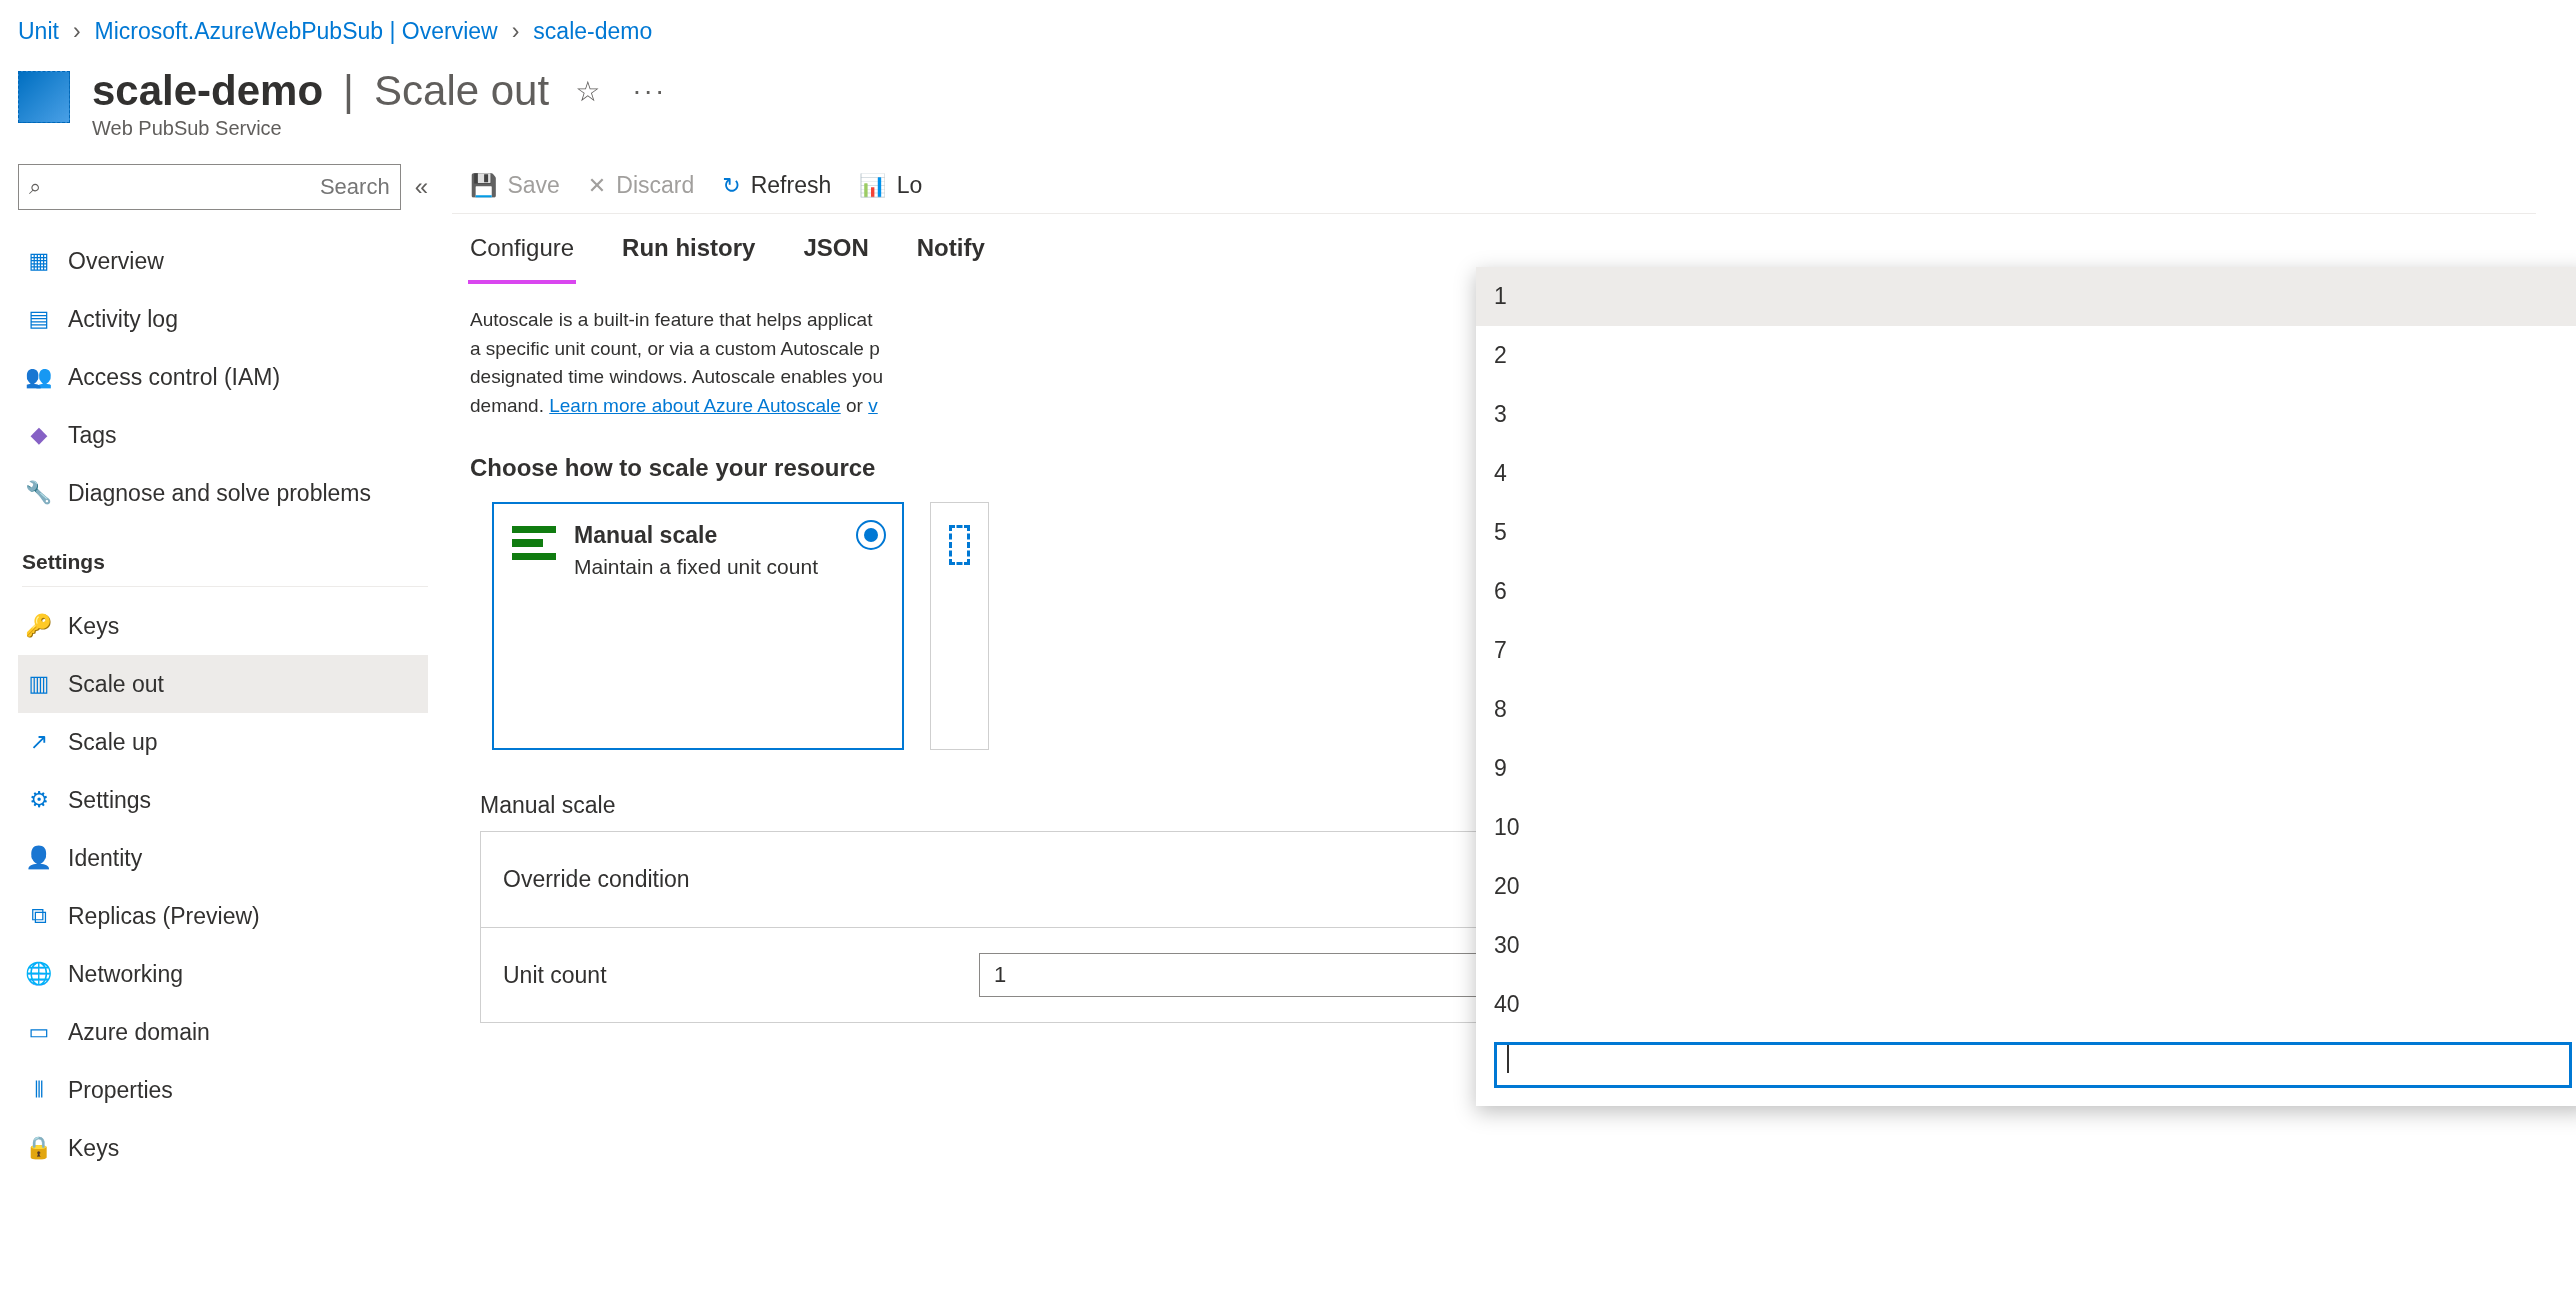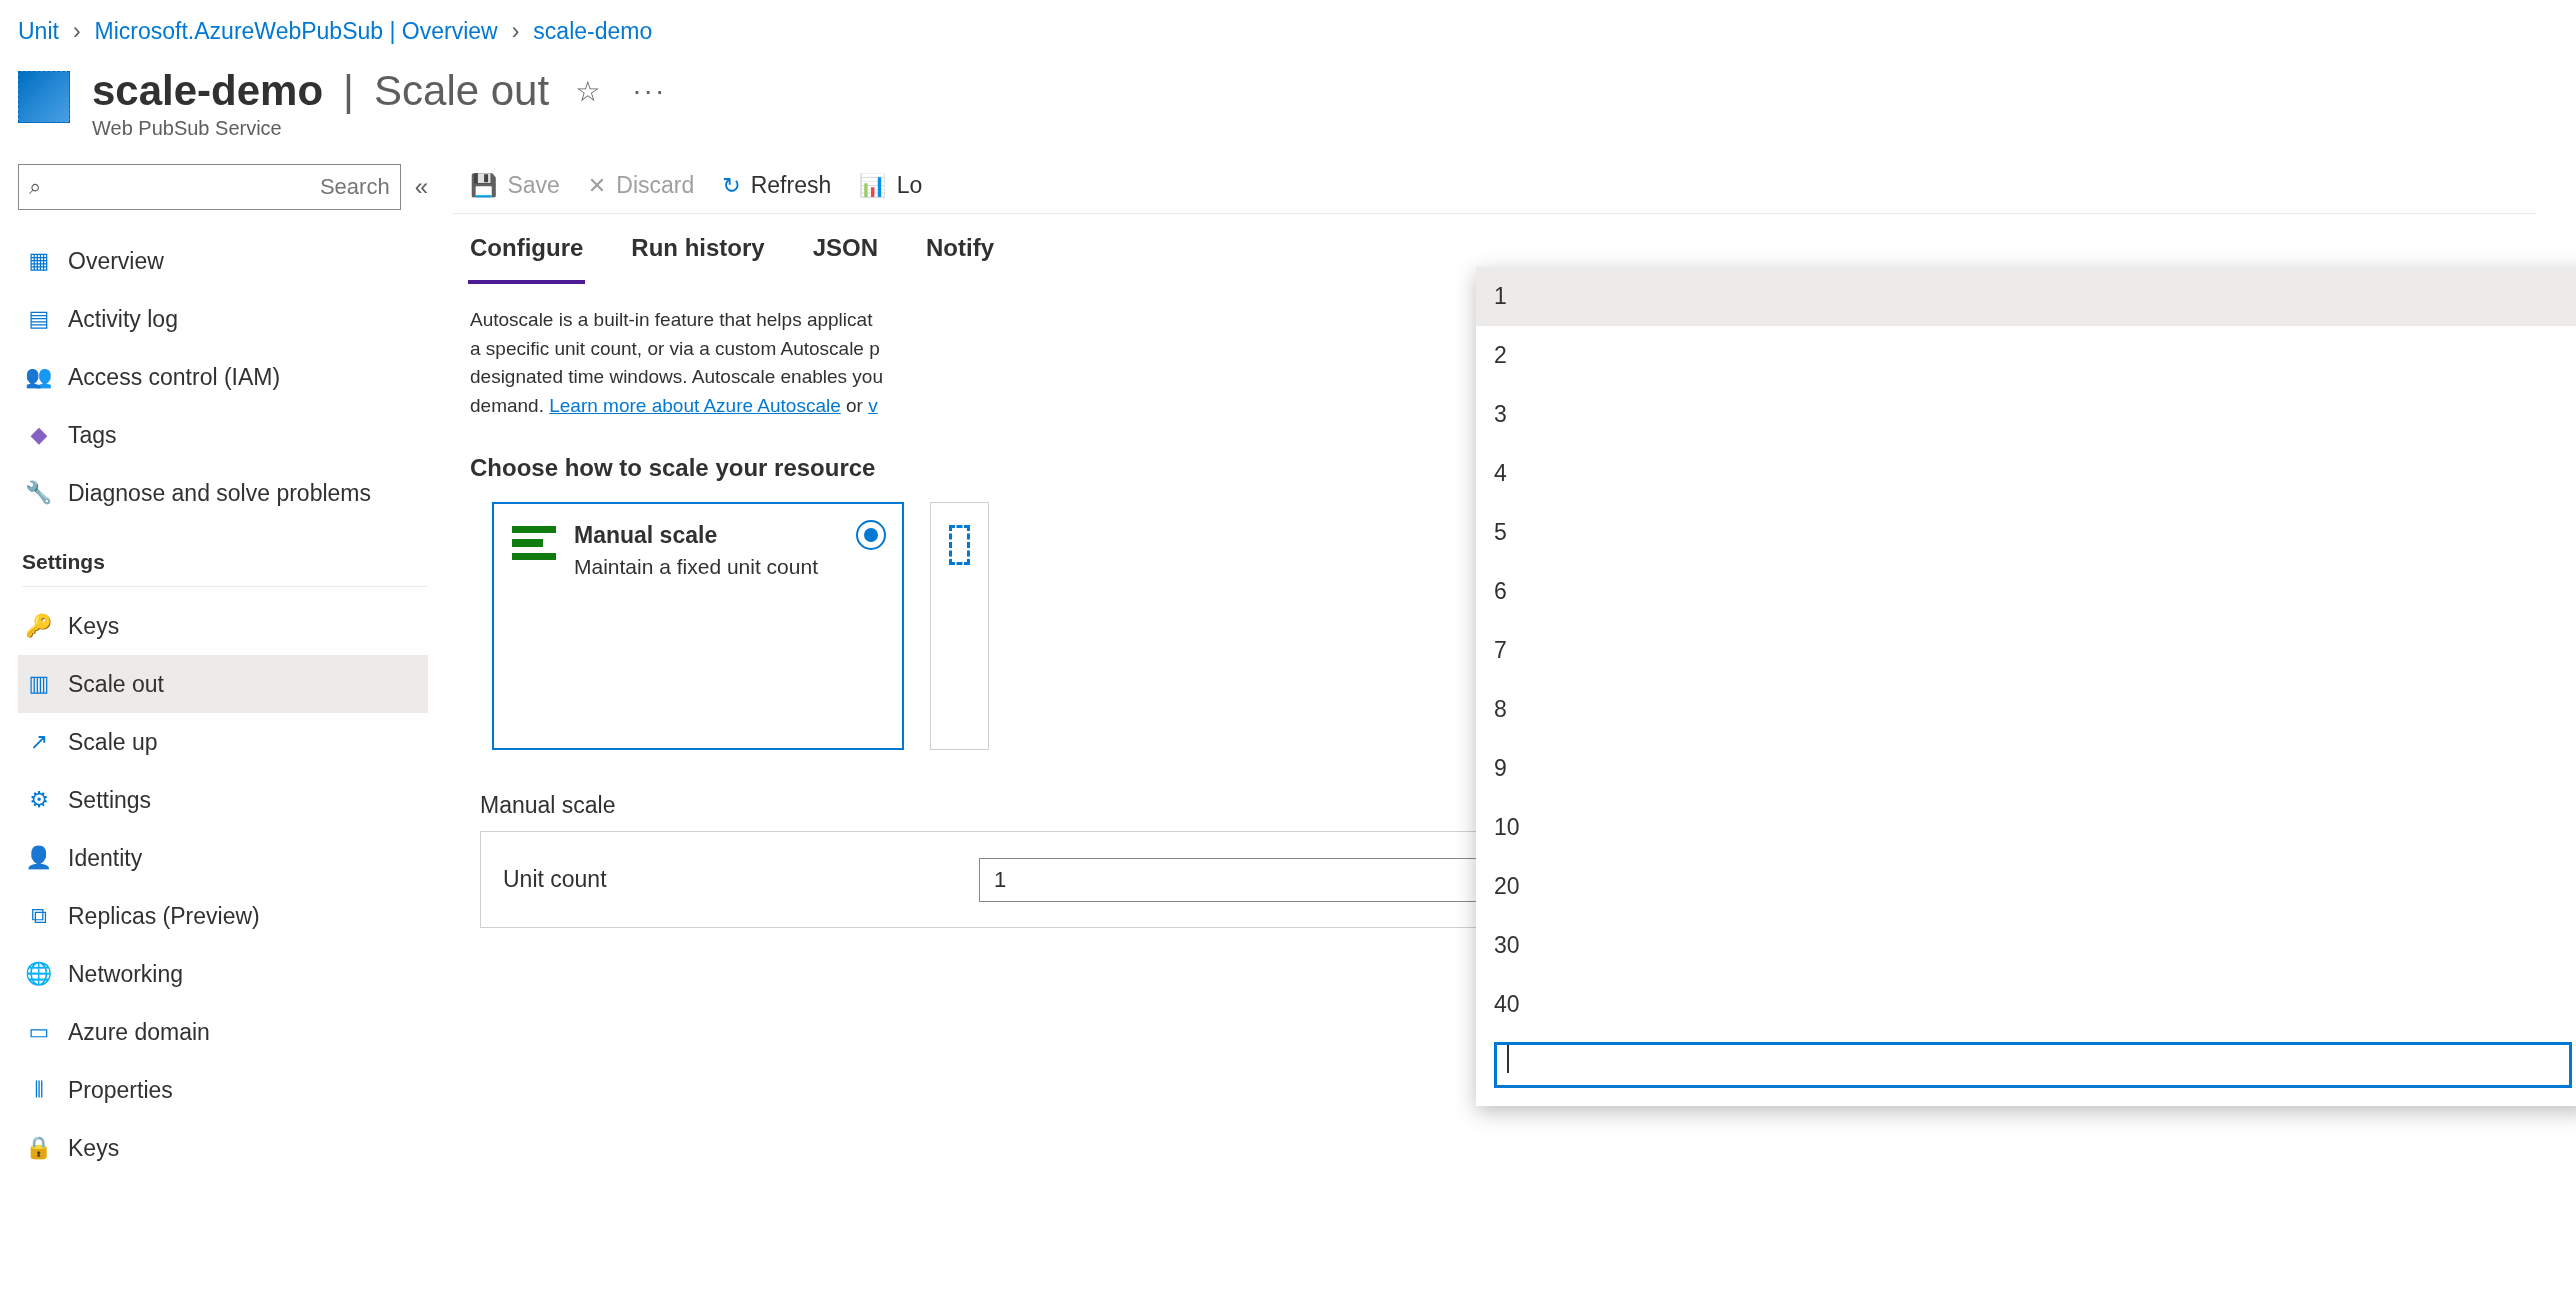--- a/index.html
+++ b/index.html
@@ -38,21 +38,21 @@
   .main { flex:1; padding: 0 40px 0 0; position:relative; }
   .toolbar-line { border-bottom: 1px solid #edebe9; }
   .toolbar { display:flex; align-items:center; gap:28px; padding: 8px 0 14px 18px; }
   .tbtn { display:inline-flex; align-items:center; gap:10px; font-size:23px; cursor:pointer; color:#323130;}
   .tbtn.disabled { color:#a19f9d; cursor:default;}
   .tbtn .ico { font-size:22px; color:inherit;}
   .tbtn.refresh .ico { color:#0078d4; }
 
   .tabs { display:flex; gap:44px; padding: 14px 0 0 16px; }
   .tab { font-size:24px; padding: 6px 2px 18px 2px; cursor:pointer;font-weight:bold;}
-  .tab.active { border-bottom: 4px solid #4c1d95; font-weight:700;}
+  .tab.active { border-bottom: 4px solid #d946ef; font-weight:400;}
 
   .desc { max-width: 1140px; font-size:19px; padding: 22px 0 0 18px; line-height: 1.5;}
   .desc a { color:#0078d4; text-decoration: underline;}
 
   .choose-h { font-size:24px; font-weight:600; padding: 34px 0 20px 18px;}
 
   .scale-cards { display:flex; gap:26px; padding-left: 40px;}
   .scale-card { width: 412px; height: 248px; border:1px solid #cfcfcf; padding: 18px 18px; position:relative; cursor:pointer; display:flex; gap:18px;}
   .scale-card.selected { border:2px solid #0078d4;}
   .radio { position:absolute; top:16px; right:16px; width:30px; height:30px; border:2px solid #0078d4; border-radius:50%; display:flex; align-items:center; justify-content:center;}
@@ -237,20 +237,23 @@
         </div>
       </div>
       <div class="scale-card" style="width:59px; overflow:hidden;">
         <div class="card-icon2"></div>
       </div>
     </div>
 
     <div class="section-h">Manual scale</div>
 
     <div class="form-box">
+      <div class="form-row">
+        <div class="form-label">Override condition</div>
+      </div>
       <div class="form-row">
         <div class="form-label">Unit count</div>
         <div class="select">
           <span>1</span>
           <span class="chev">⌄</span>
         </div>
       </div>
     </div>
 
     <div class="dropdown">

